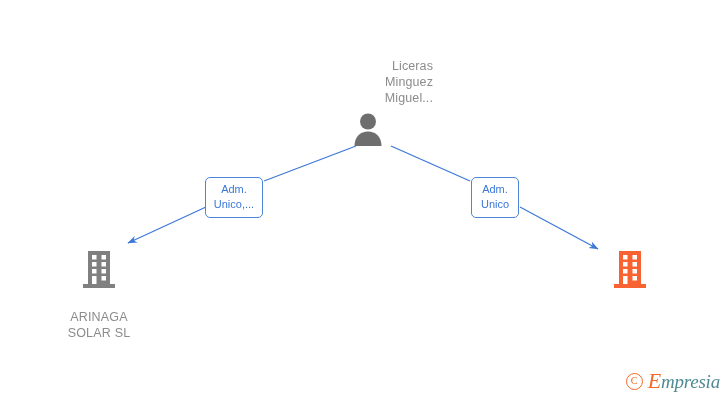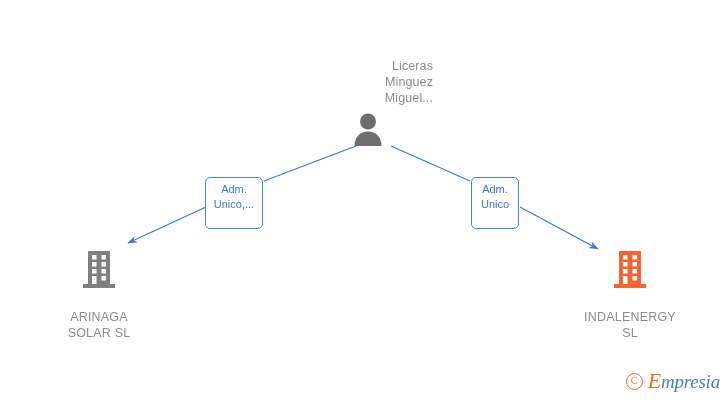--- a/index.html
+++ b/index.html
@@ -72,21 +72,21 @@
   .edge-label {
     position: absolute;
     box-sizing: border-box;
     background: #ffffff;
     border: 1px solid #4a86d8;
     border-radius: 5px;
     color: #3b78d8;
     font-size: 11px;
     line-height: 15px;
     text-align: center;
-    padding: 4px 6px 16px 6px;
+    padding: 4px 6px 5px 6px;
     white-space: pre-line;
   }
   .edge-label.left  { left: 205px; top: 177px; width: 58px; }
   .edge-label.right { left: 471px; top: 177px; width: 48px; }
 
   
   .watermark {
     position: absolute;
     right: 8px;
     bottom: 6px;
@@ -177,22 +177,20 @@
       <rect x="1" y="34" width="32" height="4" fill="#f96332"></rect>
       <rect x="10" y="5" width="4.5" height="4.5" fill="#ffffff"></rect>
       <rect x="19.5" y="5" width="4.5" height="4.5" fill="#ffffff"></rect>
       <rect x="10" y="12" width="4.5" height="4.5" fill="#ffffff"></rect>
       <rect x="19.5" y="12" width="4.5" height="4.5" fill="#ffffff"></rect>
       <rect x="10" y="19" width="4.5" height="4.5" fill="#ffffff"></rect>
       <rect x="19.5" y="19" width="4.5" height="4.5" fill="#ffffff"></rect>
       <rect x="10" y="26" width="4.5" height="8" fill="#ffffff"></rect>
       <rect x="19.5" y="26" width="4.5" height="4.5" fill="#ffffff"></rect>
     </svg>
-    <div class="company-label">INDALENERGY
-SL</div>
   </div>
 
   <div class="watermark">
     <div class="wm-copy">C</div>
     <div class="wm-text"><span class="wm-e">E</span><span>mpresia</span></div>
   </div>
 
 </div>
 
 </body></html>

